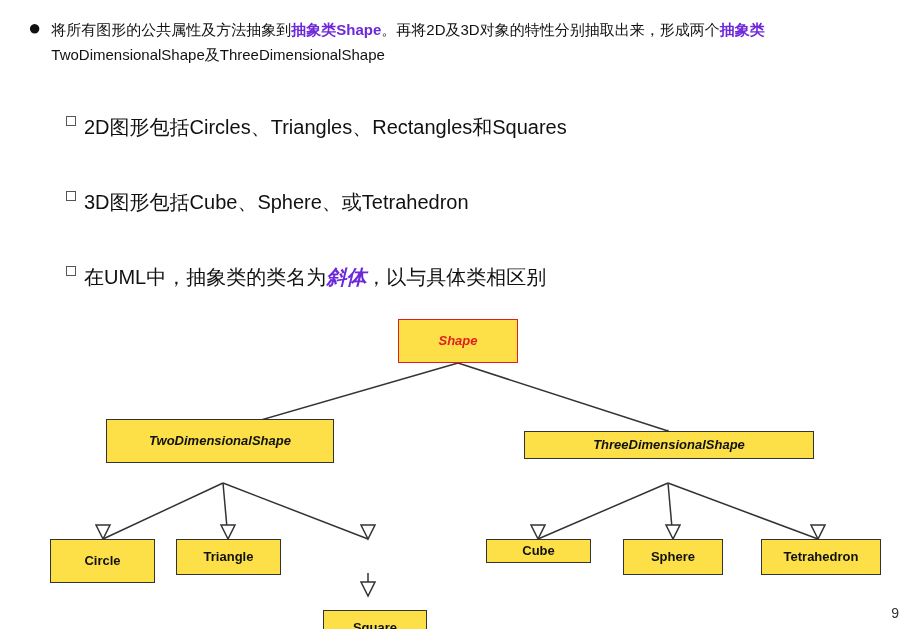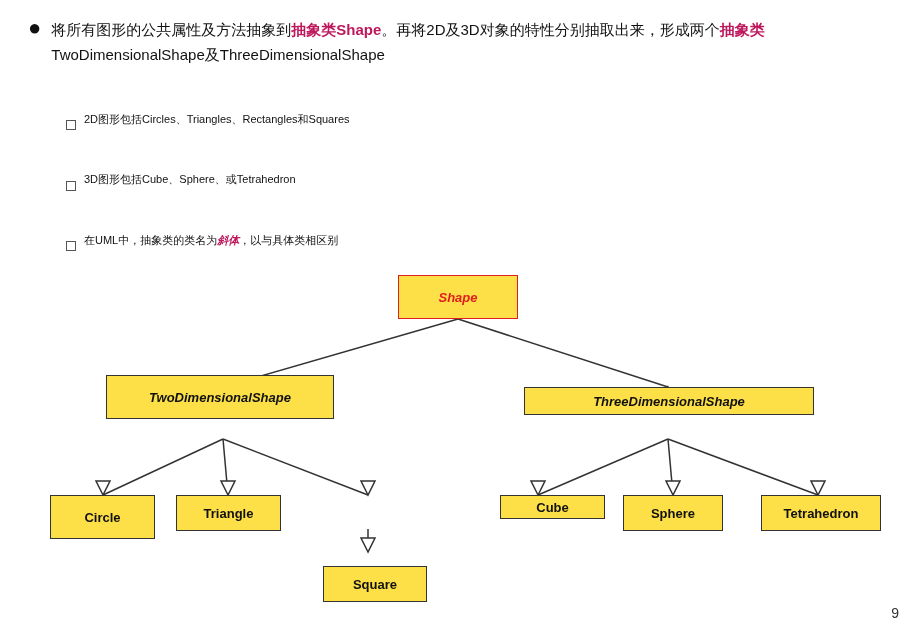--- a/index.html
+++ b/index.html
@@ -32,34 +32,34 @@
       flex-shrink: 0;
     }
 
     .main-text {
       font-size: 15px;
       line-height: 1.65;
       color: #111;
     }
 
     .highlight-red {
-      color: #be185d;
+      color: #6d28d9;
       font-weight: bold;
     }
 
     .sub-bullets {
       margin-left: 38px;
       margin-top: 4px;
     }
 
     .sub-bullet {
       display: flex;
-      align-items: flex-end;
+      align-items: flex-start;
       margin-bottom: 4px;
-      font-size: 11px;
+      font-size: 20px;
       line-height: 1.6;
       margin-top: 43px;
     }
 
     .sub-bullet-icon {
       color: #555;
       font-size: 13px;
       margin-right: 8px;
       margin-top: 3px;
       flex-shrink: 0;
@@ -200,21 +200,21 @@
 
   <div class="uml-box concrete" style="left:148px;top:228px;width:105px;height:36px;text-align:right;">
     <span>Triangle</span>
   </div>
 
 
   <div class="uml-box concrete" style="left:295px;top:299px;width:104px;height:36px;">
     <span>Square</span>
   </div>
 
-  <div class="uml-box concrete" style="left:472px;top:228px;width:105px;height:24px;">
+  <div class="uml-box concrete" style="left:458px;top:228px;width:105px;height:24px;">
     <span>Cube</span>
   </div>
 
   <div class="uml-box concrete" style="left:733px;top:228px;width:120px;height:36px;">
     <span>Tetrahedron</span>
   </div>
 
   <div class="uml-box concrete" style="left:595px;top:228px;width:100px;height:36px;">
     <span>Sphere</span>
   </div>

